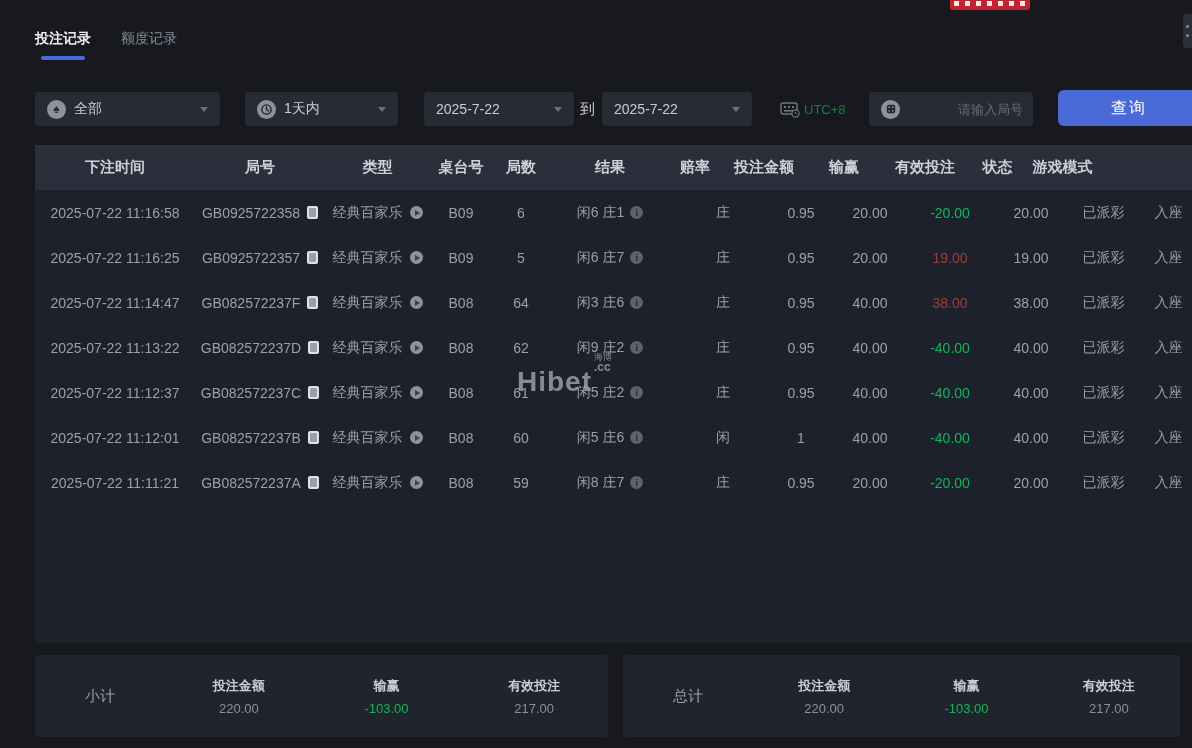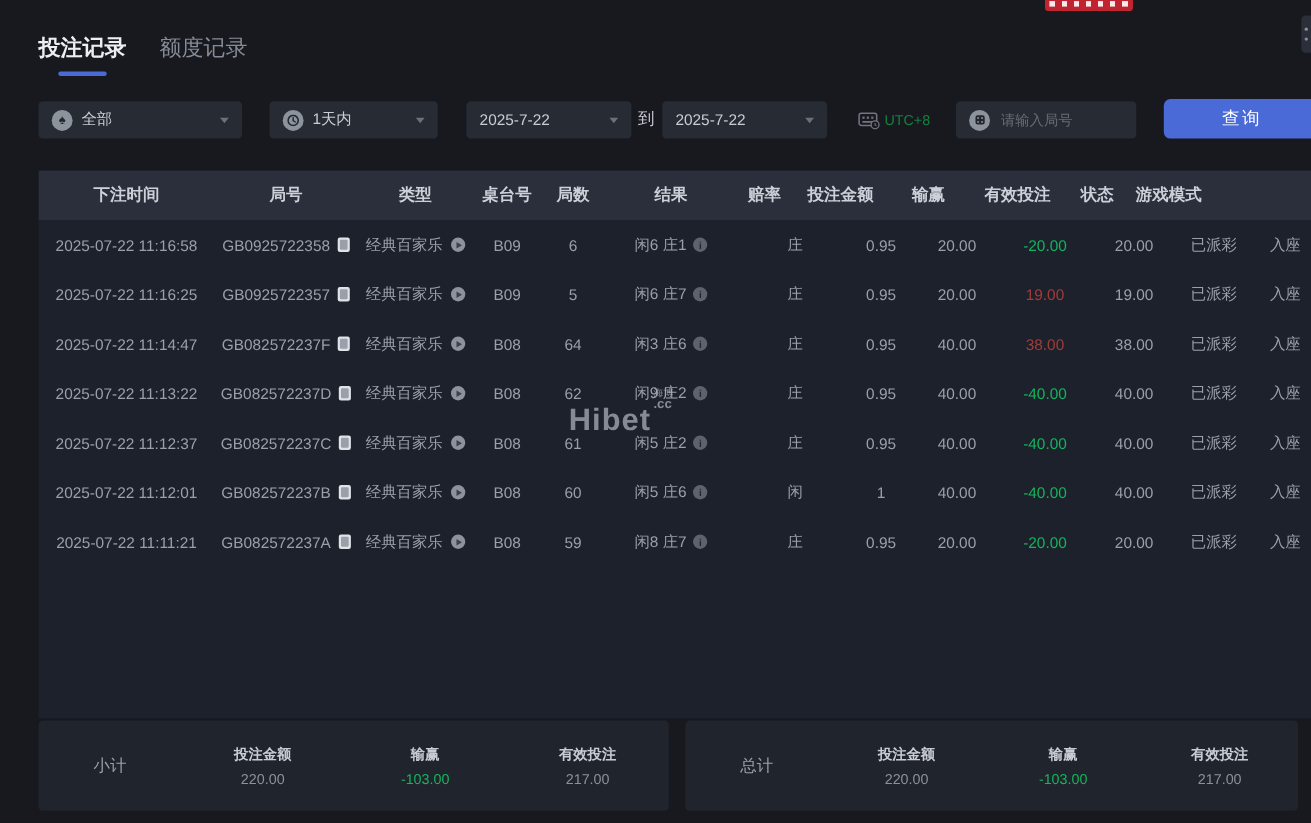--- a/index.html
+++ b/index.html
@@ -12,41 +12,41 @@
   
   .brand-crop{position:absolute;left:950px;top:0;width:80px;height:10px;background:#bf2430;border-radius:0 0 3px 3px;overflow:hidden;}
   .brand-crop::after{content:"";position:absolute;left:4px;right:4px;top:1px;height:5px;
     background:repeating-linear-gradient(90deg,rgba(255,255,255,.9) 0 5px,rgba(255,255,255,0) 5px 11px);}
   
   .edge-widget{position:absolute;left:1183px;top:14px;width:9px;height:34px;background:#2a2f39;border-radius:4px 0 0 4px;
     display:flex;flex-direction:column;justify-content:center;align-items:center;gap:6px;}
   .edge-widget i{width:3px;height:3px;border-radius:50%;background:#8a909a;}
   
   .tabs{position:absolute;left:35px;top:30px;display:flex;gap:30px;}
-  .tab{font-size:20px;cursor:pointer;position:relative;padding-bottom:12px;}
+  .tab{font-size:14px;cursor:pointer;position:relative;padding-bottom:12px;}
   .tab.active{color:#eceef2;font-weight:bold;}
   .tab.active::after{content:"";position:absolute;left:50%;transform:translateX(-50%);bottom:0;width:44px;height:4px;border-radius:2px;background:var(--accent);}
   .tab.inactive{color:#868c97;}
   
   .ctrl{position:absolute;top:92px;height:34px;background:#262b34;border-radius:4px;display:flex;align-items:center;box-sizing:border-box;padding:0 12px;color:#c9ccd3;font-size:14px;}
   .ctrl .caret{margin-left:auto;width:0;height:0;border-left:4px solid transparent;border-right:4px solid transparent;border-top:5px solid #6b717c;}
   .cicon{width:19px;height:19px;border-radius:50%;background:#8d939d;display:flex;align-items:center;justify-content:center;margin-right:8px;flex:0 0 auto;color:#23262e;font-size:12px;line-height:1;}
   .sel-type{left:35px;width:185px;}
   .sel-range{left:245px;width:153px;}
   .sel-date1{left:424px;width:150px;}
   .to-label{position:absolute;left:580px;top:92px;height:34px;line-height:34px;color:#c9ccd3;font-size:15px;}
   .sel-date2{left:602px;width:150px;}
   .tz{position:absolute;left:780px;top:92px;height:34px;display:flex;align-items:center;color:#15803d;font-size:13px;gap:4px;}
   .tz svg{display:block;}
   .round-input{left:869px;width:164px;}
-  .round-input input{background:transparent;border:none;outline:none;color:#0ea5e9;font-size:13px;width:110px;}
+  .round-input input{background:transparent;border:none;outline:none;color:#0ea5e9;font-size:13px;width:110px;margin-left:48px;}
   .round-input input::placeholder{color:#676c76;}
   .search-btn{position:absolute;left:1058px;top:90px;width:142px;height:36px;background:var(--accent);color:#fff;font-size:16px;border:none;border-radius:6px;cursor:pointer;font-family:inherit;letter-spacing:2px;}
   
-  .table{position:absolute;left:35px;top:155px;width:1157px;height:498px;background:#1d212b;overflow:hidden;}
+  .table{position:absolute;left:35px;top:145px;width:1157px;height:498px;background:#1d212b;overflow:hidden;}
   .thead{display:flex;height:45px;background:#2a2f3b;color:#ccd1d9;font-size:15px;font-weight:600;}
   .tr{display:flex;height:45px;color:#9aa0ab;font-size:14px;}
   .hc,.td{display:flex;align-items:center;justify-content:center;flex:0 0 auto;box-sizing:border-box;white-space:nowrap;}
   .c0{width:160px;} .c1{width:130px;} .c2{width:105px;} .c3{width:62px;text-align:right;} .c4{width:58px;}
   .c5{width:120px;} .c6{width:106px;} .c7{width:50px;} .c8{width:88px;} .c9{width:72px;}
   .c10{width:90px;} .c11{width:55px;} .c12{width:75px;}
   .wl-red{color:var(--positive-red);}
   .wl-green{color:var(--negative-green);}
   .copy-icon{width:11px;height:13px;background:#dfe2e7;border-radius:2px;margin-left:7px;position:relative;cursor:pointer;}
   .copy-icon::before{content:"";position:absolute;left:2px;top:2px;right:2px;bottom:2px;border-radius:1px;background:#9aa0ab;}

